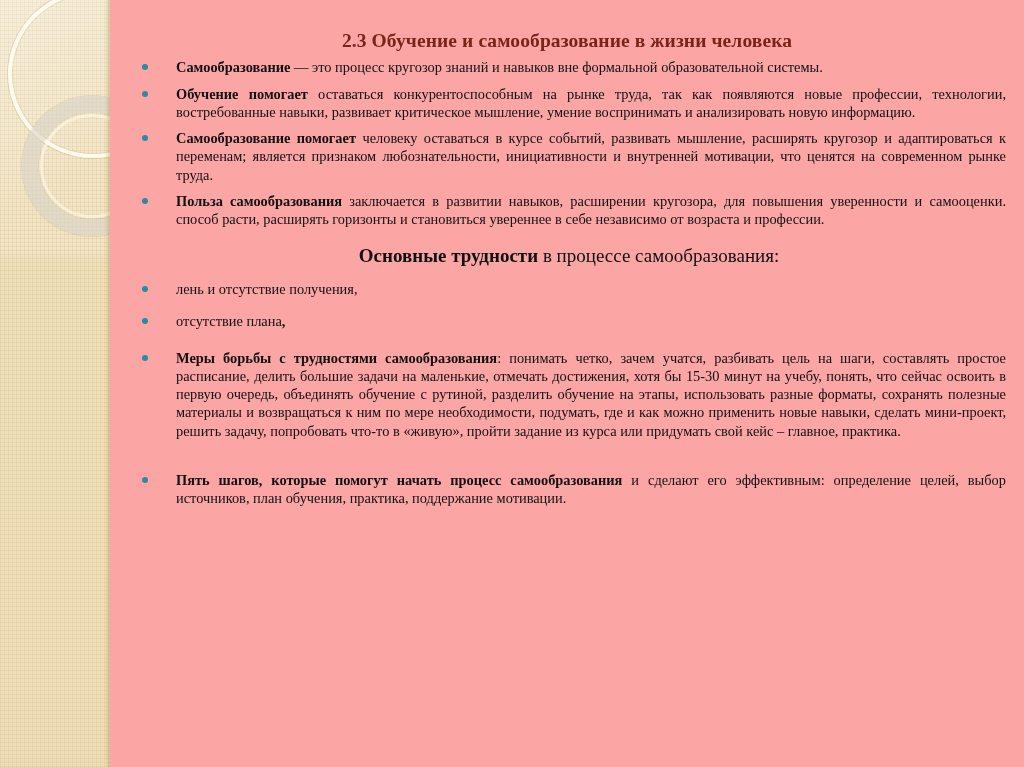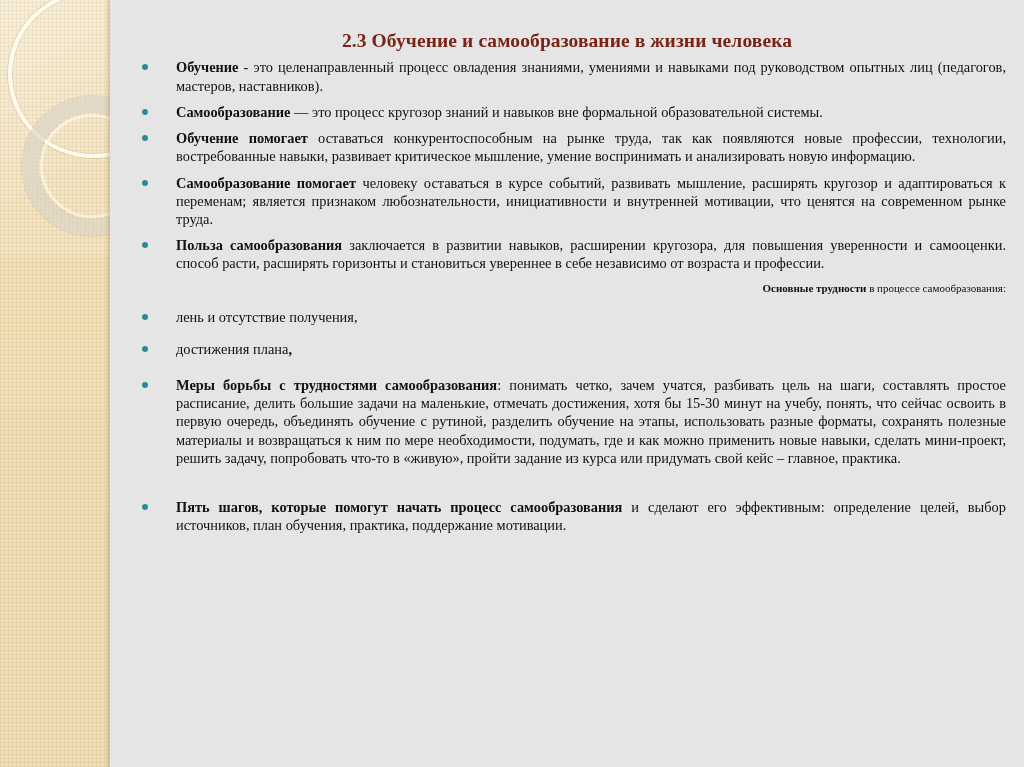--- a/index.html
+++ b/index.html
@@ -12,21 +12,21 @@
     height: 767px;
     overflow: hidden;
     font-family: "Liberation Serif", "DejaVu Serif", serif;
     color: #111111;
   }
 
   .slide {
     position: relative;
     width: 1024px;
     height: 767px;
-    background: #e5e5e5;
+    background: #fca5a5;
   }
 
   
   .sidebar {
     position: absolute;
     left: 0;
     top: 0;
     width: 110px;
     height: 767px;
     overflow: hidden;
@@ -145,26 +145,26 @@
   }
   li.bullet b { font-weight: bold; }
 
   li.bullet.short {
     margin-bottom: 14px;
     text-align: left;
   }
   li.bullet.tight { margin-bottom: 22px; }
 
   p.plain-line {
-    margin: 9px 0 12px 0;
+    margin: 16px 0 12px 0;
     padding-left: 4px;
-    font-size: 11px;
+    font-size: 19px;
     line-height: 1.265;
     color: #101010;
-    text-align: right;
+    text-align: center;
   }
   p.plain-line b { font-weight: bold; }
 
   .gap-sm { height: 4px; }
   .gap-md { height: 9px; }
 </style>
 </head>
 <body>
 
 <div class="slide">
@@ -179,23 +179,20 @@
   </div>
 
   <div class="content">
 
     <h1 class="slide-title">2.3 Обучение и самообразование в жизни человека</h1>
 
     <div class="body-block">
 
       <ul class="bullets">
         <li class="bullet">
-          <b>Обучение</b><span> - это целенаправленный процесс овладения знаниями, умениями и навыками под руководством опытных лиц (педагогов, мастеров, наставников).</span>
-        </li>
-        <li class="bullet">
           <b>Самообразование</b><span> — это процесс кругозор знаний и навыков вне формальной образовательной системы.</span>
         </li>
         <li class="bullet">
           <b>Обучение помогает</b><span> оставаться конкурентоспособным на рынке труда, так как появляются новые профессии, технологии, востребованные навыки, развивает критическое мышление, умение воспринимать и анализировать новую информацию.</span>
         </li>
         <li class="bullet">
           <b>Самообразование помогает</b><span> человеку оставаться в курсе событий, развивать мышление, расширять кругозор и адаптироваться к переменам; является признаком любознательности, инициативности и внутренней мотивации, что ценятся на современном рынке труда.</span>
         </li>
         <li class="bullet">
           <b>Польза самообразования</b><span> заключается в развитии навыков, расширении кругозора,  для повышения уверенности  и самооценки. способ расти, расширять горизонты и становиться увереннее в себе независимо от возраста и профессии.</span>
@@ -204,21 +201,21 @@
 
       <p class="plain-line">
         <b>Основные трудности</b><span> в процессе самообразования:</span>
       </p>
 
       <ul class="bullets">
         <li class="bullet short">
           <span>лень и отсутствие получения,</span><b></b>
         </li>
         <li class="bullet short">
-          <span>достижения плана</span><b>,</b>
+          <span>отсутствие плана</span><b>,</b>
         </li>
       </ul>
 
       <div class="gap-sm"></div>
 
       <ul class="bullets">
         <li class="bullet tight">
           <b>Меры борьбы с трудностями самообразования</b><span>: понимать четко, зачем учатся, разбивать цель на шаги,  составлять простое расписание, делить большие задачи на маленькие, отмечать достижения,  хотя бы 15-30 минут на учебу, понять, что сейчас освоить в первую очередь, объединять обучение с рутиной, разделить обучение на этапы, использовать  разные  форматы, сохранять полезные материалы и возвращаться к ним по мере необходимости, подумать, где и как можно применить новые навыки, сделать мини-проект, решить задачу, попробовать что-то в «живую», пройти задание из курса или придумать свой кейс – главное, практика.</span>
         </li>
       </ul>

